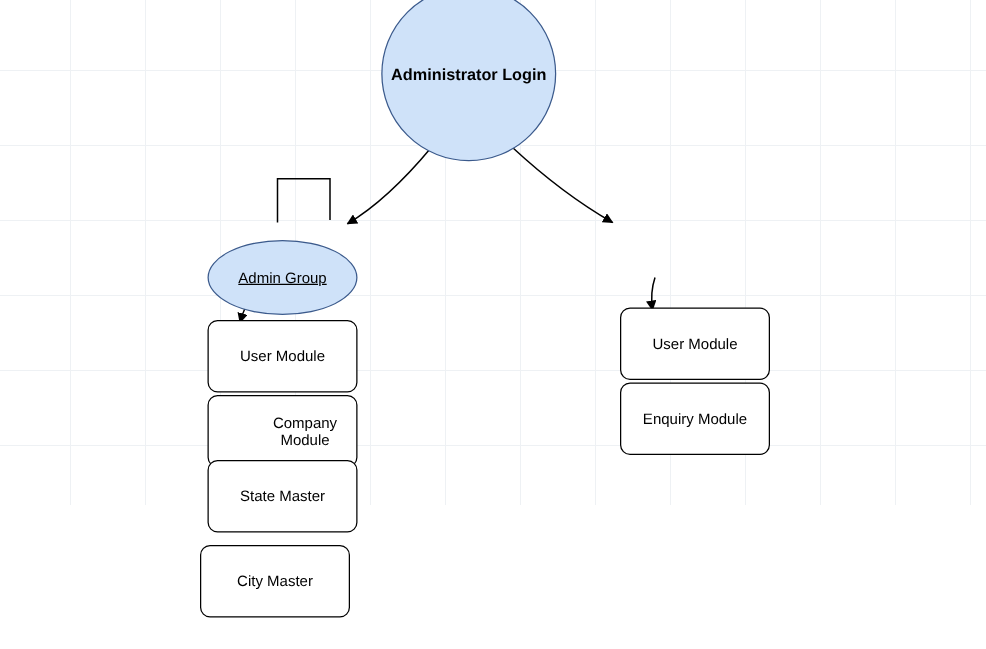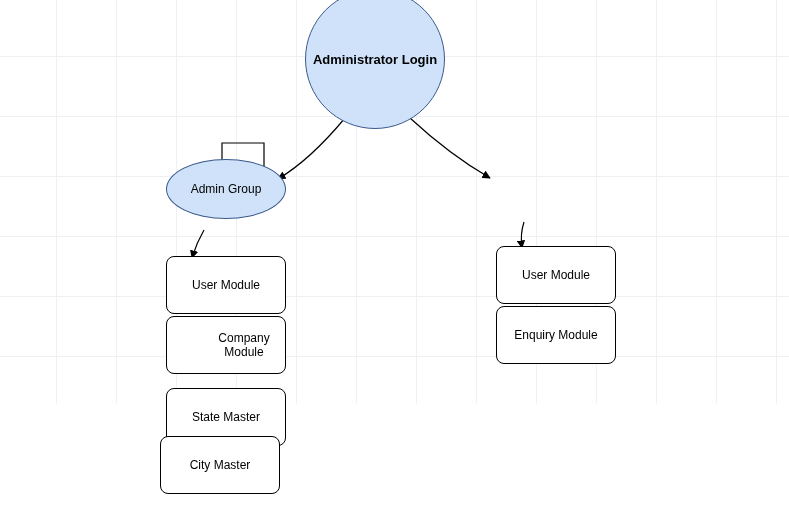--- a/index.html
+++ b/index.html
@@ -83,32 +83,32 @@
 
     <path d="M 204 230 Q 196 244 192 258" fill="none" stroke="#000" stroke-width="1.2" marker-end="url(#arrow)"></path>
 
     <path d="M 524 222 Q 520 234 522 248" fill="none" stroke="#000" stroke-width="1.2" marker-end="url(#arrow)"></path>
   </svg>
 
   <div class="node circle" style="left:305px; top:-11px;">
     <span>Administrator Login</span>
   </div>
 
-  <div class="node ellipse" style="left:166px; top:159px;">
+  <div class="node ellipse" style="left:166px; top:192px;text-decoration:underline;">
     <span>Admin Group</span>
   </div>
 
 
   <div class="node rect" style="left:166px; top:256px;">
     <span>User Module</span>
   </div>
   <div class="node rect" style="left:166px; top:316px;padding-left:36px;">
     <span>Company Module</span>
   </div>
-  <div class="node rect" style="left:166px; top:388px;">
+  <div class="node rect" style="left:166px; top:368px;">
     <span>State Master</span>
   </div>
   <div class="node rect" style="left:160px; top:436px;">
     <span>City Master</span>
   </div>
 
   <div class="node rect" style="left:496px; top:246px;">
     <span>User Module</span>
   </div>
   <div class="node rect" style="left:496px; top:306px;text-align:right;">

